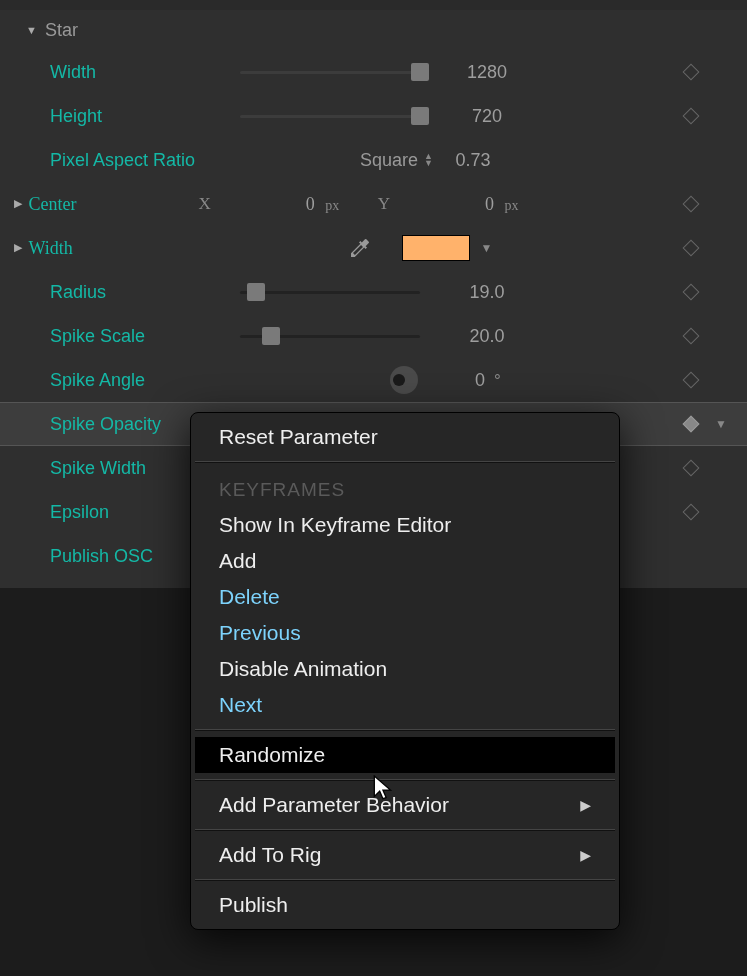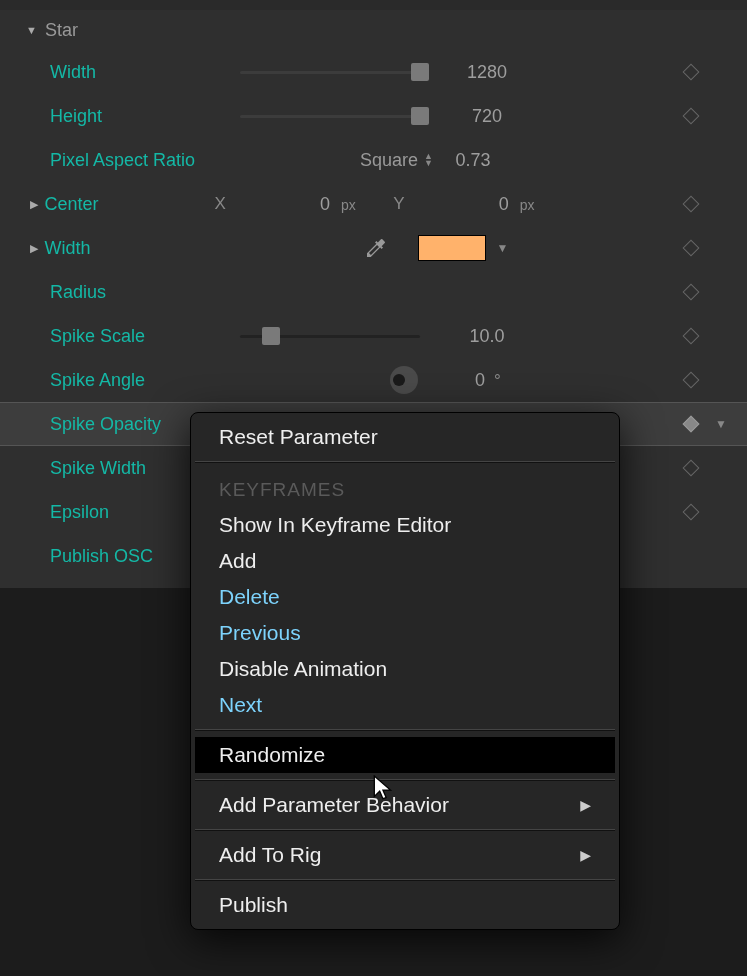--- a/index.html
+++ b/index.html
@@ -50,21 +50,22 @@
       top: -1px;
     }
     .row {
       display: flex;
       align-items: center;
       height: 44px;
       padding-left: 50px;
       position: relative;
     }
     .row.sub {
-      padding-left: 30px;
+      padding-left: 14px;
+      font-family: Liberation Serif, serif;
     }
     .row.sub .disclosure {
       margin-right: 6px;
     }
     .row.selected {
       background: #3d3d3d;
       border: 1px solid #555;
       border-left: none;
       border-right: none;
     }
@@ -333,30 +334,36 @@
             <path d="M20.71 5.63l-2.34-2.34a1 1 0 0 0-1.41 0l-3.12 3.12-1.42-1.42-1.41 1.41 1.42 1.42L3 17.25V21h3.75l9.43-9.43 1.42 1.42 1.41-1.41-1.42-1.42 3.12-3.12a1 1 0 0 0 0-1.41zM6.92 19L5 17.08l8.06-8.06 1.92 1.92L6.92 19z"></path>
           </svg>
       <div class="swatch"></div>
       <span class="swatch-chevron">▼</span>
     </div>
     <span class="keyframe-diamond"></span>
   </div>
 
   <div class="row">
     <span class="label">Radius</span>
+    <div class="control-area">
+      <div class="slider dark">
+        <div class="slider-thumb" style="left:4%"></div>
+      </div>
+      <span class="value">19.0</span>
+    </div>
     <span class="keyframe-diamond"></span>
   </div>
 
   <div class="row">
     <span class="label">Spike Scale</span>
     <div class="control-area">
       <div class="slider dark">
         <div class="slider-thumb" style="left:12%"></div>
       </div>
-      <span class="value">10.0</span>
+      <span class="value">20.0</span>
     </div>
     <span class="keyframe-diamond"></span>
   </div>
 
   <div class="row">
     <span class="label">Spike Angle</span>
     <div class="control-area">
       <div class="angle-dial"></div>
       <span class="value" style="width:100px;margin-left:20px">
         <span>0</span>

